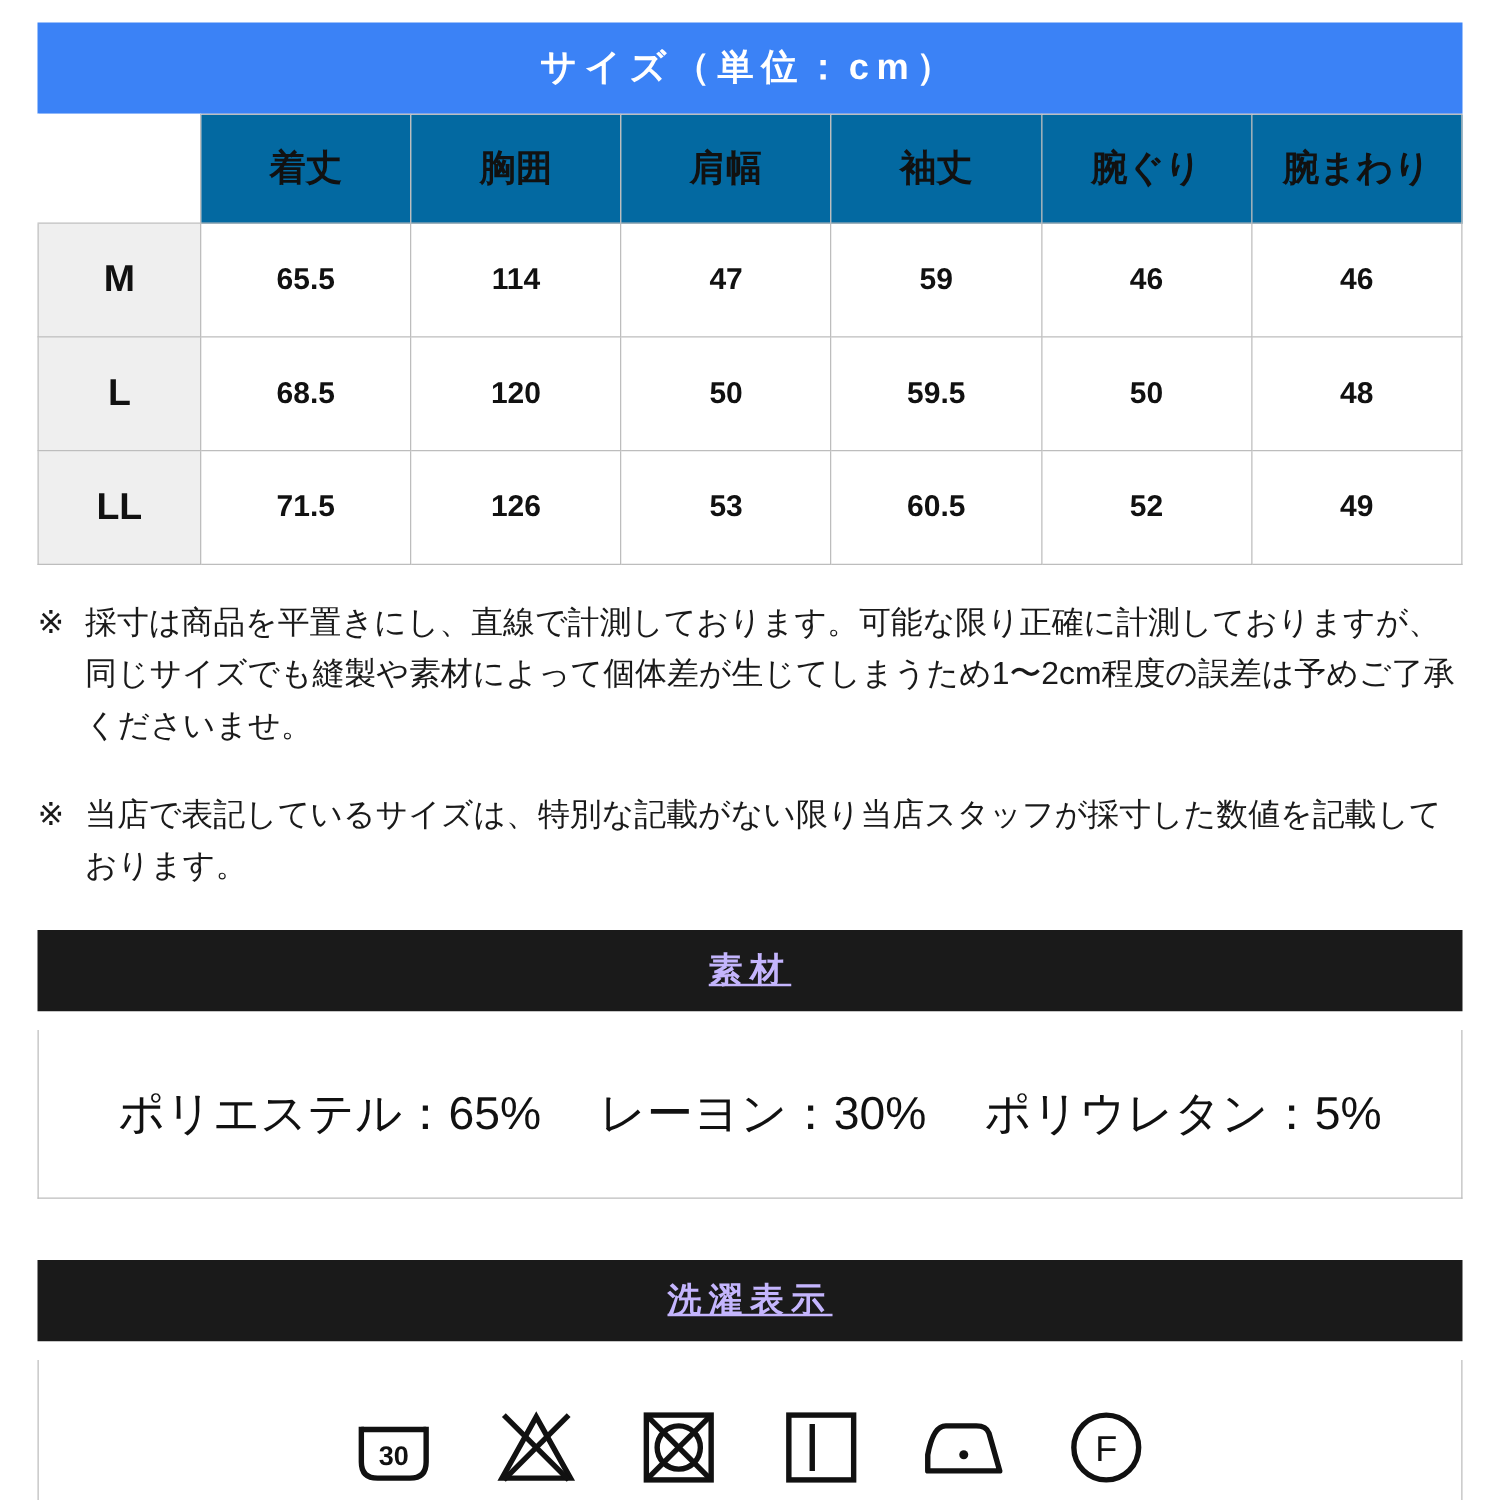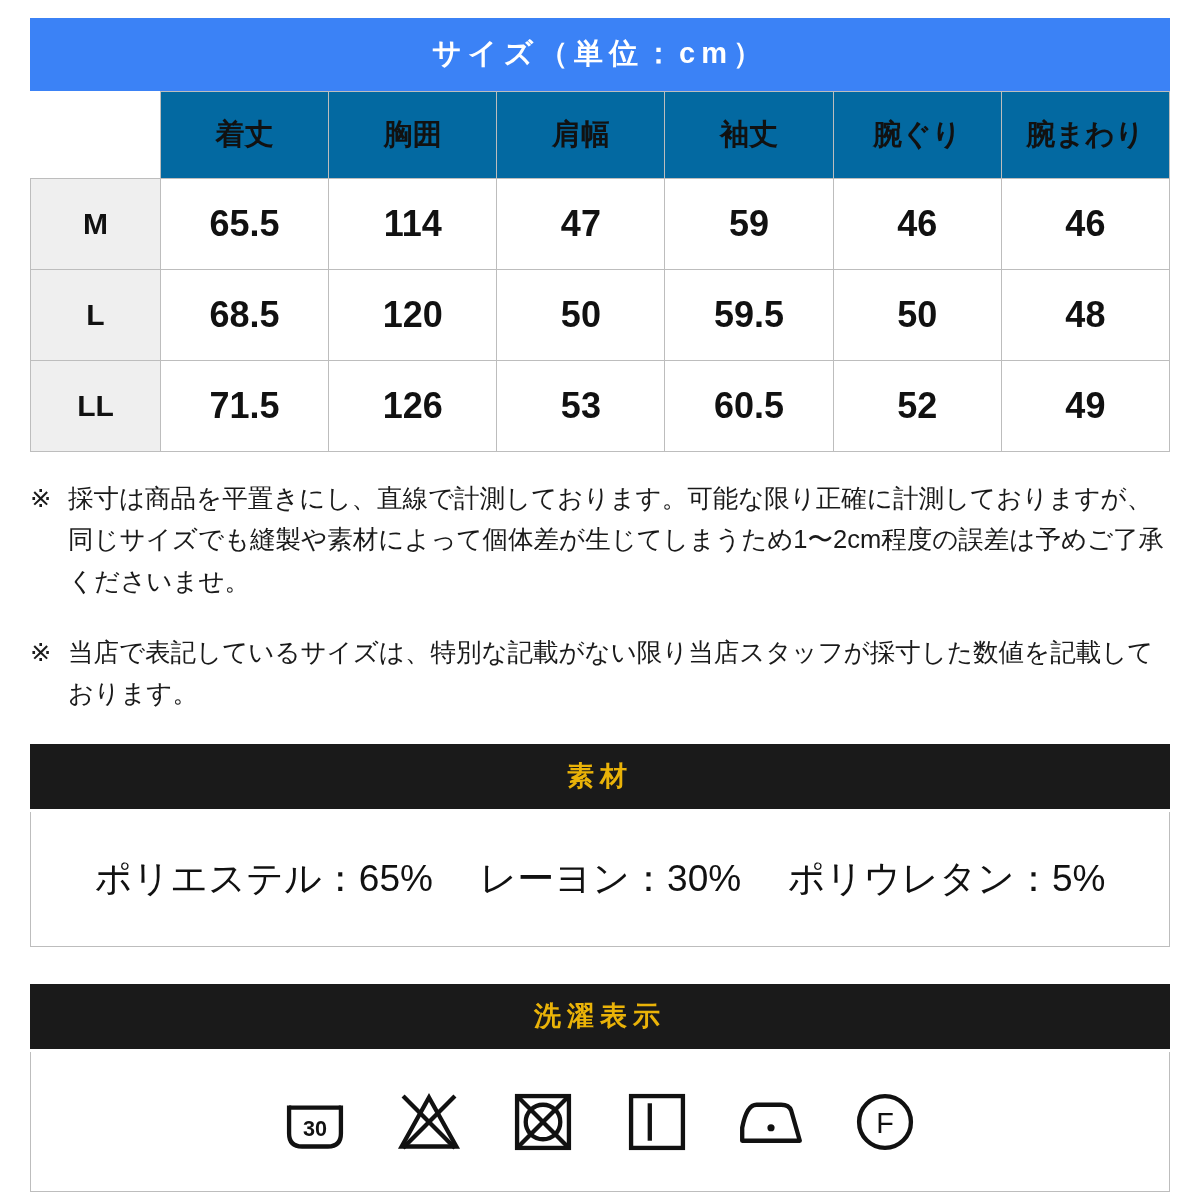--- a/index.html
+++ b/index.html
@@ -39,21 +39,21 @@
   }
   table.size-table {
     width: 100%;
     border-collapse: collapse;
     table-layout: fixed;
   }
   table.size-table th,
   table.size-table td {
     border: 1px solid #bdbdbd;
     text-align: center;
-    font-size: 36px;
+    font-size: 24px;
     font-weight: bold;
     height: 90px;
     padding: 0;
     color: #111111;
   }
   table.size-table thead th {
     background: #0369a1;
     height: 86px;
     font-size: 29px;
   }
@@ -85,29 +85,30 @@
   }
   .note .mark {
     position: absolute;
     left: 0;
     top: 0;
   }
 
   
   .band {
     width: 1140px;
-    margin: 3px auto;
+    margin: 15px auto;
     background: #1a1a1a;
-    color: #eab308;
+    color: #c4b5fd;
     text-align: center;
     font-size: 27px;
     font-weight: bold;
     letter-spacing: 6px;
     padding: 14px 0 15px 0;
     box-sizing: border-box;
+    text-decoration: underline;
   }
   .panel {
     width: 1140px;
     margin: 0 auto;
     border: 1px solid #bdbdbd;
     border-top: none;
     box-sizing: border-box;
     text-align: center;
   }
   .material-panel {

